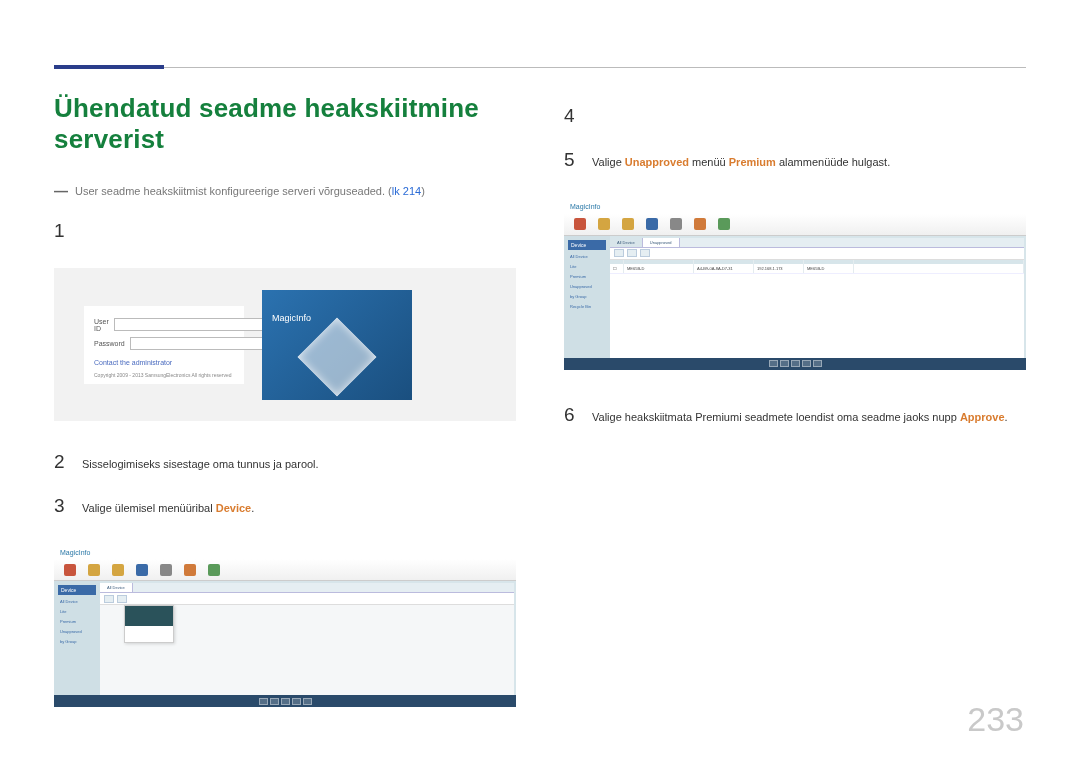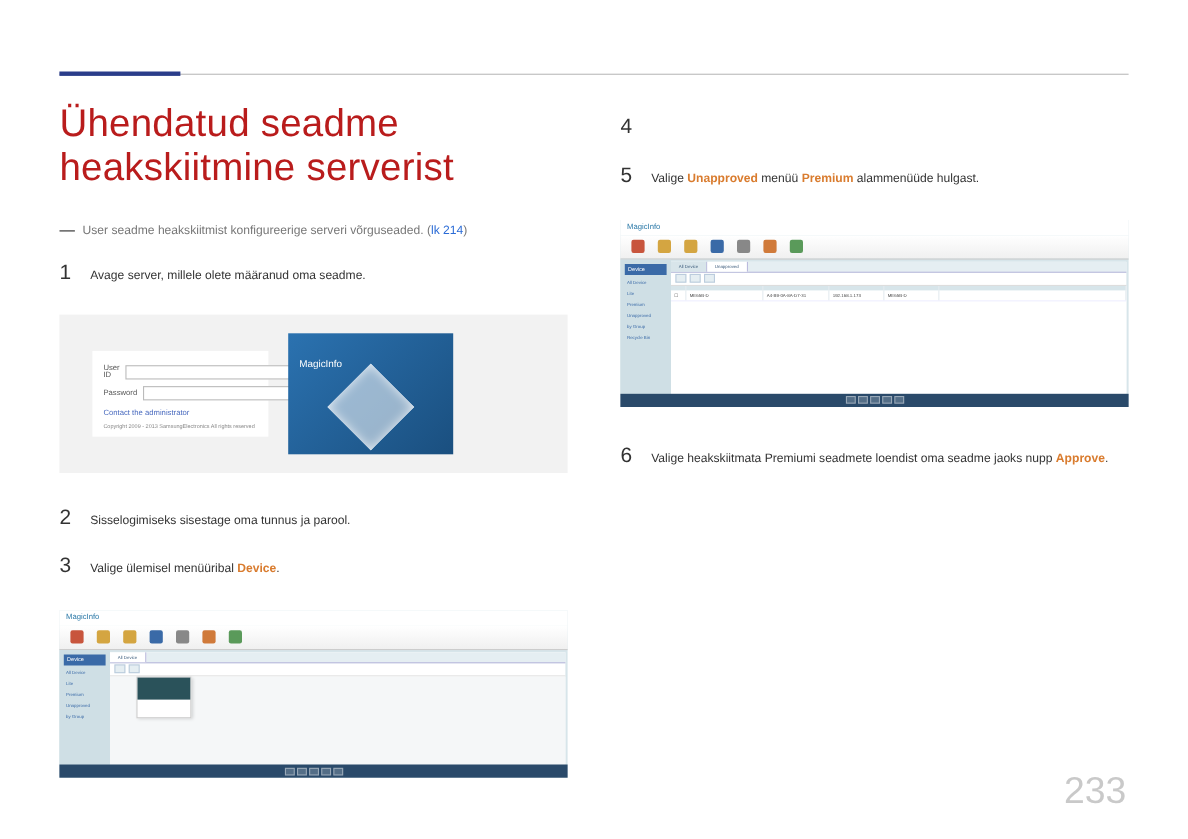--- a/index.html
+++ b/index.html
@@ -34,23 +34,23 @@
     bottom: 40px;
     display: flex;
     gap: 48px;
   }
   .col {
     flex: 1;
     display: flex;
     flex-direction: column;
   }
   .heading {
-    font-size: 35px;
-    font-weight: 400;
-    color: #b91c1c;
+    font-size: 26px;
+    font-weight: 700;
+    color: #15803d;
     margin-bottom: 26px;
     letter-spacing: 0.2px;
   }
   .note {
     font-size: 11px;
     color: #777;
     margin-bottom: 14px;
     line-height: 1.5;
   }
   .note .dash { font-weight: bold; margin-right: 4px; color: #666; font-size: 14px; vertical-align: -1px;}
@@ -186,21 +186,20 @@
   <div class="col">
     <div class="heading">Ühendatud seadme heakskiitmine serverist</div>
 
     <div class="note">
       <span class="dash">―</span>
       <span>User seadme heakskiitmist konfigureerige serveri võrguseaded. (</span><span class="link">lk 214</span><span>)</span>
     </div>
 
     <div class="step">
       <div class="step-num">1</div>
-      <div class="step-text">Avage server, millele olete määranud oma seadme.</div>
     </div>
 
     <div class="mock-login">
       <div class="login-form">
         <div class="login-row">
           <label>User ID</label>
           <input style="">
           <button>Login</button>
         </div>
         <div class="login-row">

